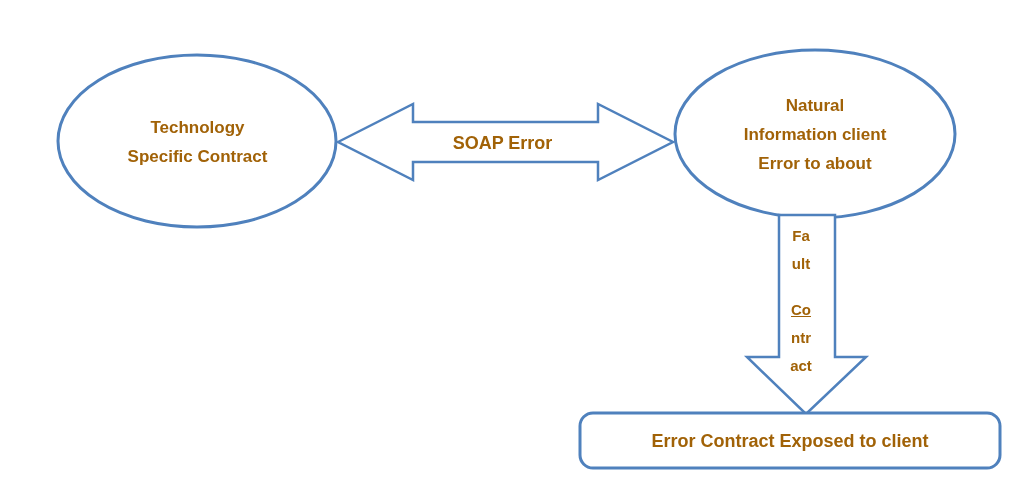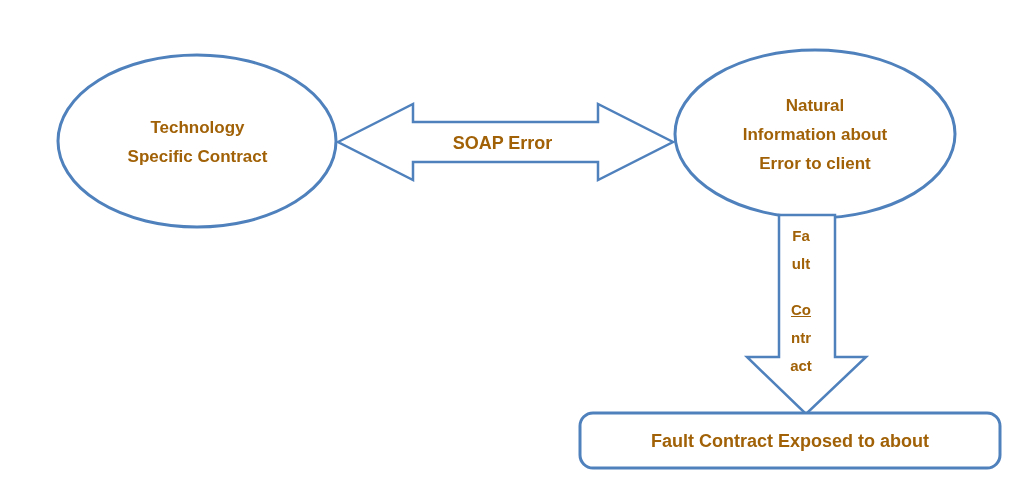--- a/index.html
+++ b/index.html
@@ -94,29 +94,29 @@
     <rect x="580" y="413" width="420" height="55" rx="13" ry="13" fill="#ffffff" stroke-width="3" stroke="#4f81bd"></rect>
   </svg>
 
   <div class="label ellipse-label left-ellipse-label">
     <span class="line">Technology</span>
     <span class="line">Specific Contract</span>
   </div>
 
   <div class="label ellipse-label right-ellipse-label">
     <span class="line">Natural</span>
-    <span class="line">Information about</span>
-    <span class="line">Error to client</span>
+    <span class="line">Information client</span>
+    <span class="line">Error to about</span>
   </div>
 
   <div class="label soap-label">SOAP Error</div>
 
   <div class="label down-arrow-label">
     <span class="line">Fa</span>
     <span class="line">ult</span>
     <span class="line word-gap">Co</span>
     <span class="line">ntr</span>
     <span class="line">act</span>
   </div>
 
-  <div class="label bottom-box-label">Fault Contract Exposed to about</div>
+  <div class="label bottom-box-label">Error Contract Exposed to client</div>
 
 </div>
 
 </body></html>

